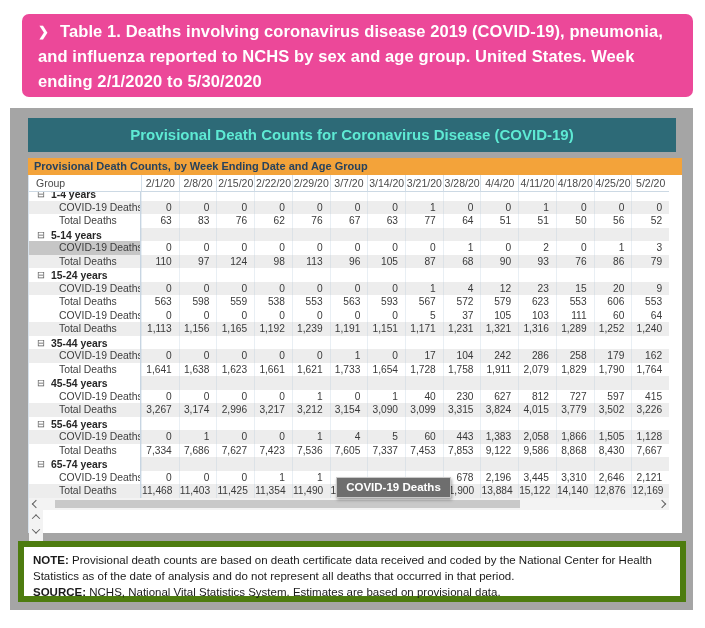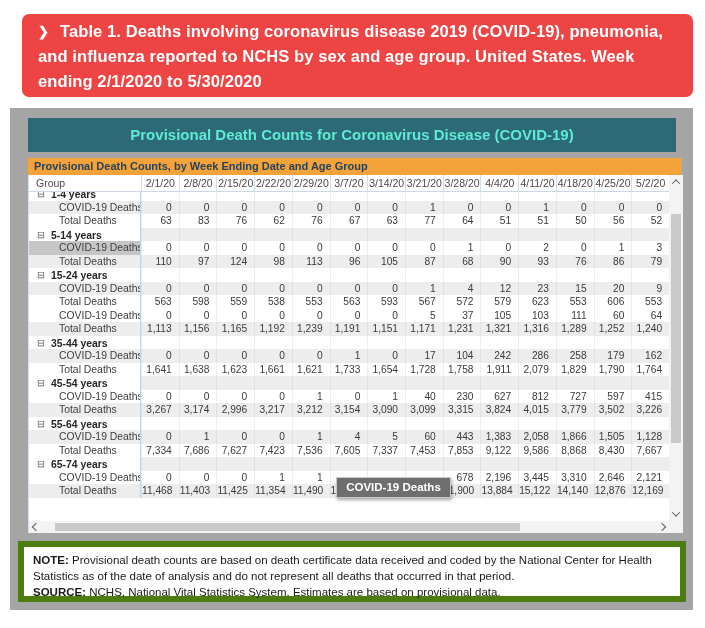--- a/index.html
+++ b/index.html
@@ -4,40 +4,40 @@
 <style>
   html,body{margin:0;padding:0;}
   body{
     width:705px;height:628px;position:relative;background:#ffffff;
     font-family:"Liberation Sans", sans-serif;overflow:hidden;
     -webkit-font-smoothing:antialiased;
   }
   
   .banner{
     position:absolute;left:22px;top:14px;width:671px;height:83px;
-    background:#ef4444;border-radius:7px;box-sizing:border-box;
+    background:#ec4899;border-radius:7px;box-sizing:border-box;
     color:#ffffff;font-size:16.5px;font-weight:700;line-height:25px;
     padding:5px 16px 0 16px;letter-spacing:.1px;
   }
   .banner .chev-ico{font-size:13px;margin-right:11px;font-weight:700;vertical-align:1px;}
   
   .panel{position:absolute;left:10px;top:108px;width:683px;height:502px;background:#a5a5a5;}
   .teal-bar{
     position:absolute;left:18px;top:10px;width:648px;height:34px;background:#2d6a77;
     color:#5eead4;font-size:15px;font-weight:700;text-align:center;line-height:34px;
   }
   .orange-bar{
     position:absolute;left:18px;top:50px;width:654px;height:17px;background:#f3a33a;
     color:#27425d;font-size:11px;font-weight:700;line-height:17px;
     padding-left:6px;box-sizing:border-box;white-space:nowrap;overflow:hidden;
   }
   
   .matrix{
     position:absolute;left:18px;top:67px;width:654px;height:358px;background:#ffffff;
-    display:flex;flex-direction:row;border-left:1px solid #d7e2ec;box-sizing:border-box;
+    display:flex;flex-direction:column;border-left:1px solid #d7e2ec;box-sizing:border-box;
   }
   .matrix-main{width:640px;display:flex;flex-direction:column;}
   .mheader{
     height:16px;display:flex;flex-direction:row;border-bottom:1px solid #ccd9e4;
     font-size:10.5px;color:#4a4a4a;flex:none;
   }
   .mheader .hlabel{
     width:112px;flex:none;line-height:16px;padding-left:7px;box-sizing:border-box;
   }
   .mheader .hdate{

